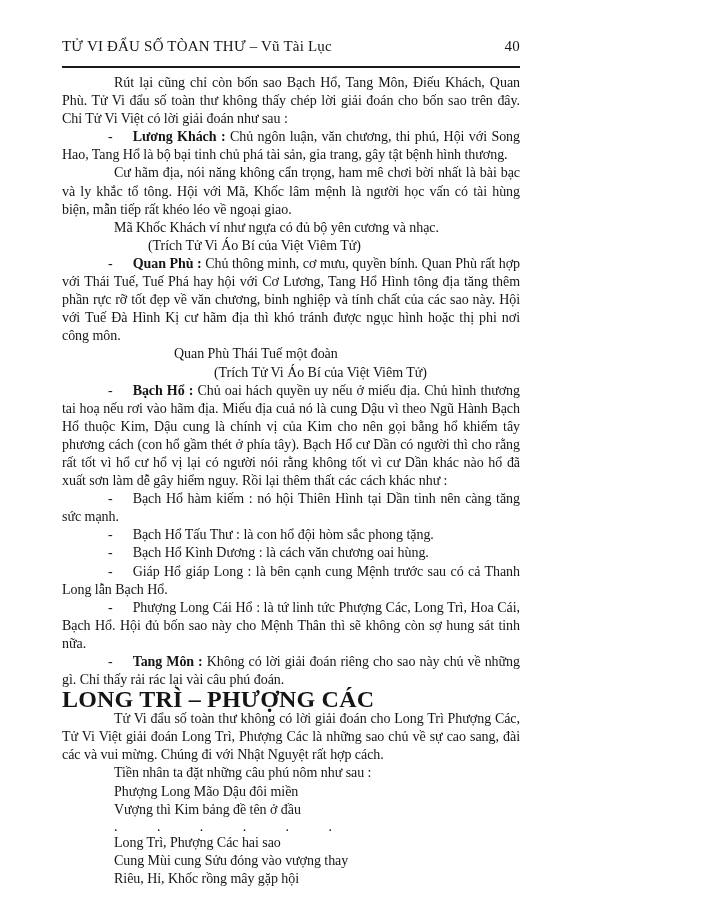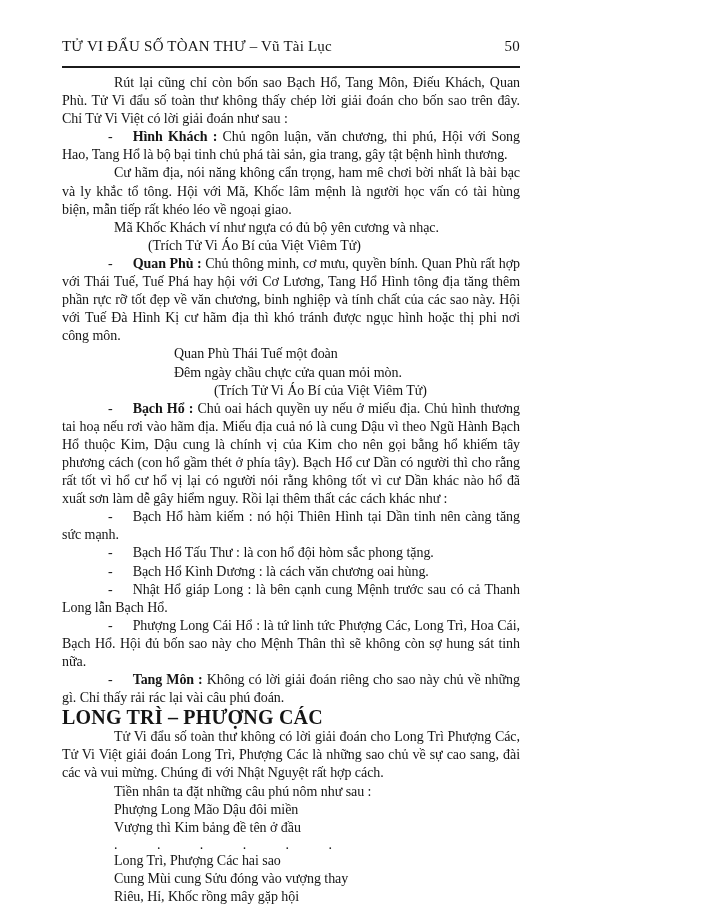--- a/index.html
+++ b/index.html
@@ -33,64 +33,63 @@
   .p       { text-align: justify; text-indent: 52px; }
   .bullet  { text-align: justify; text-indent: 46px; }
   .marker  { margin-right: 20px; }
   .cite1   { padding-left: 86px; }
   .cite2   { padding-left: 152px; }
   .verse-a { padding-left: 112px; }
   .verse-b { padding-left: 52px; }
   .dots    { padding-left: 52px; word-spacing: 36px; line-height: 15px; }
   .heading {
     font-weight: bold;
-    font-size: 20px;
+    font-size: 24px;
     line-height: 21px;
     letter-spacing: 0.2px;
     margin: 3px 0 2px 40px;
   }
 </style>
 </head>
 <body>
 
 <div class="page">
 
   <div class="header">
     <span>TỬ VI ĐẨU SỐ TÒAN THƯ – Vũ Tài Lục</span>
-    <span>50</span>
+    <span>40</span>
   </div>
 
   <div class="content">
 
     <p class="p">Rút lại cũng chỉ còn bốn sao Bạch Hổ, Tang Môn, Điếu Khách, Quan Phù. Tử Vi đẩu số toàn thư không thấy chép lời giải đoán cho bốn sao trên đây. Chỉ Tử Vi Việt có lời giải đoán như sau :</p>
 
-    <p class="bullet"><span class="marker">-</span><b>Hình Khách :</b> <span>Chủ ngôn luận, văn chương, thi phú, Hội với Song Hao, Tang Hổ là bộ bại tinh chủ phá tài sản, gia trang, gây tật bệnh hình thương.</span></p>
+    <p class="bullet"><span class="marker">-</span><b>Lương Khách :</b> <span>Chủ ngôn luận, văn chương, thi phú, Hội với Song Hao, Tang Hổ là bộ bại tinh chủ phá tài sản, gia trang, gây tật bệnh hình thương.</span></p>
 
     <p class="p">Cư hãm địa, nói năng không cẩn trọng, ham mê chơi bời nhất là bài bạc và ly khắc tổ tông. Hội với Mã, Khốc lâm mệnh là người học vấn có tài hùng biện, mẫn tiếp rất khéo léo về ngoại giao.</p>
 
     <p class="p">Mã Khốc Khách ví như ngựa có đủ bộ yên cương và nhạc.</p>
 
     <p class="cite1">(Trích Tử Vi Áo Bí của Việt Viêm Tử)</p>
 
     <p class="bullet"><span class="marker">-</span><b>Quan Phù :</b> <span>Chủ thông minh, cơ mưu, quyền bính. Quan Phù rất hợp với Thái Tuế, Tuế Phá hay hội với Cơ Lương, Tang Hổ Hình tông địa tăng thêm phần rực rỡ tốt đẹp về văn chương, binh nghiệp và tính chất của các sao này. Hội với Tuế Đà Hình Kị cư hãm địa thì khó tránh được ngục hình hoặc thị phi nơi công môn.</span></p>
 
     <p class="verse-a">Quan Phù Thái Tuế một đoàn</p>
-    <p class="verse-a">Đêm ngày chầu chực cửa quan mỏi mòn.</p>
 
     <p class="cite2">(Trích Tử Vi Áo Bí của Việt Viêm Tử)</p>
 
     <p class="bullet"><span class="marker">-</span><b>Bạch Hổ :</b> <span>Chủ oai hách quyền uy nếu ở miếu địa. Chủ hình thương tai hoạ nếu rơi vào hãm địa. Miếu địa cuả nó là cung Dậu vì theo Ngũ Hành Bạch Hổ thuộc Kim, Dậu cung là chính vị của Kim cho nên gọi bằng hổ khiếm tây phương cách (con hổ gầm thét ở phía tây). Bạch Hổ cư Dần có người thì cho rằng rất tốt vì hổ cư hổ vị lại có người nói rằng không tốt vì cư Dần khác nào hổ đã xuất sơn làm dễ gây hiểm nguy. Rồi lại thêm thất các cách khác như :</span></p>
 
     <p class="bullet"><span class="marker">-</span><span>Bạch Hổ hàm kiếm : nó hội Thiên Hình tại Dần tinh nên càng tăng sức mạnh.</span></p>
 
     <p class="bullet"><span class="marker">-</span><span>Bạch Hổ Tấu Thư : là con hổ đội hòm sắc phong tặng.</span></p>
 
     <p class="bullet"><span class="marker">-</span><span>Bạch Hổ Kình Dương : là cách văn chương oai hùng.</span></p>
 
-    <p class="bullet"><span class="marker">-</span><span>Nhật Hổ giáp Long : là bên cạnh cung Mệnh trước sau có cả Thanh Long lẫn Bạch Hổ.</span></p>
+    <p class="bullet"><span class="marker">-</span><span>Giáp Hổ giáp Long : là bên cạnh cung Mệnh trước sau có cả Thanh Long lẫn Bạch Hổ.</span></p>
 
     <p class="bullet"><span class="marker">-</span><span>Phượng Long Cái Hổ : là tứ linh tức Phượng Các, Long Trì, Hoa Cái, Bạch Hổ. Hội đủ bốn sao này cho Mệnh Thân thì sẽ không còn sợ hung sát tinh nữa.</span></p>
 
     <p class="bullet"><span class="marker">-</span><b>Tang Môn :</b> <span>Không có lời giải đoán riêng cho sao này chủ về những gì. Chỉ thấy rải rác lại vài câu phú đoán.</span></p>
 
     <p class="heading">LONG TRÌ – PHƯỢNG CÁC</p>
 
     <p class="p">Tử Vi đẩu số toàn thư không có lời giải đoán cho Long Trì Phượng Các, Tử Vi Việt giải đoán Long Trì, Phượng Các là những sao chủ về sự cao sang, đài các và vui mừng. Chúng đi với Nhật Nguyệt rất hợp cách.</p>
 
     <p class="p">Tiền nhân ta đặt những câu phú nôm như sau :</p>

